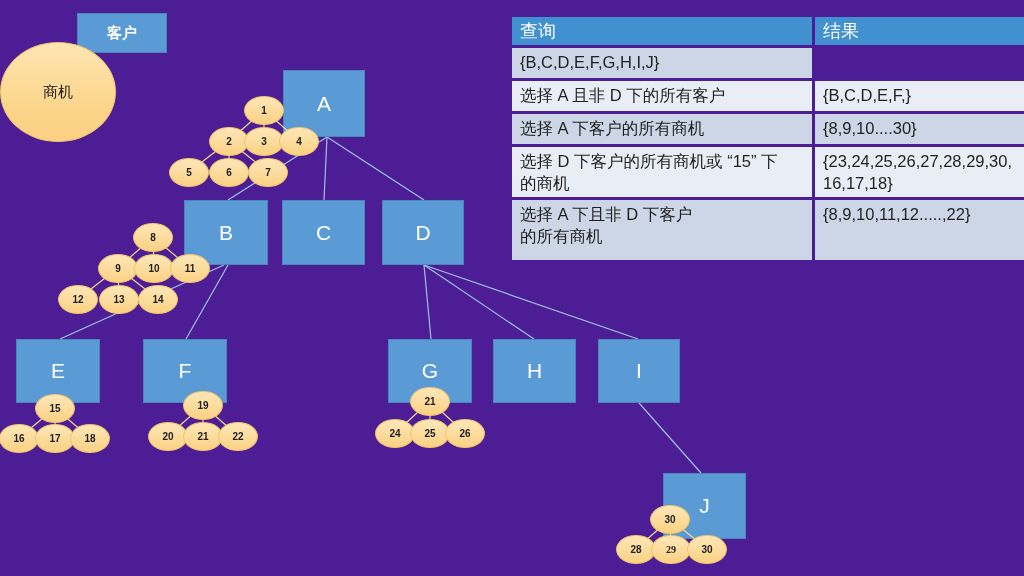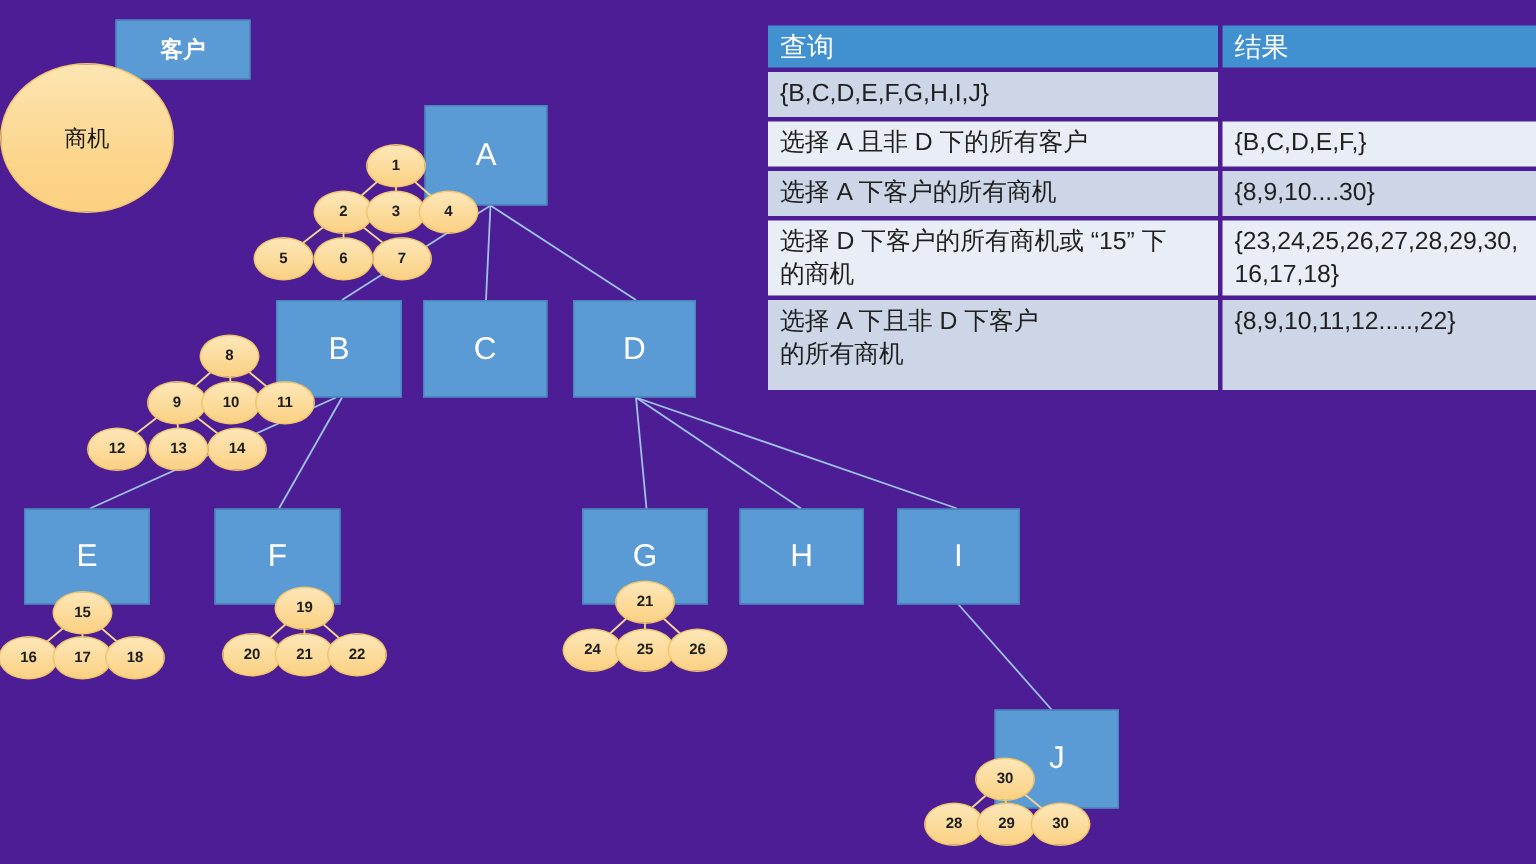--- a/index.html
+++ b/index.html
@@ -165,21 +165,21 @@
       <div class="opp" style="left: 183px; top: 390.5px;">19</div>
       <div class="opp" style="left: 148px; top: 421.5px;">20</div>
       <div class="opp" style="left: 183px; top: 421.5px;">21</div>
       <div class="opp" style="left: 218px; top: 421.5px;">22</div>
       <div class="opp" style="left: 410px; top: 386.5px;">21</div>
       <div class="opp" style="left: 375px; top: 418.5px;">24</div>
       <div class="opp" style="left: 410px; top: 418.5px;">25</div>
       <div class="opp" style="left: 445px; top: 418.5px;">26</div>
       <div class="opp" style="left: 650px; top: 504.5px;">30</div>
       <div class="opp" style="left: 616px; top: 534.5px;">28</div>
-      <div class="opp" style="left: 651px; top: 534.5px;">29</div>
+      <div class="opp" style="left: 651px; top: 534.5px; font-family: Liberation Serif, serif;">29</div>
       <div class="opp" style="left: 687px; top: 534.5px;">30</div>
     </div>
 
   <div class="query-table">
     <div class="thead">
       <div class="th">查询</div>
       <div class="th">结果</div>
     </div>
     <div id="table-rows">
         <div class="trow dark">

